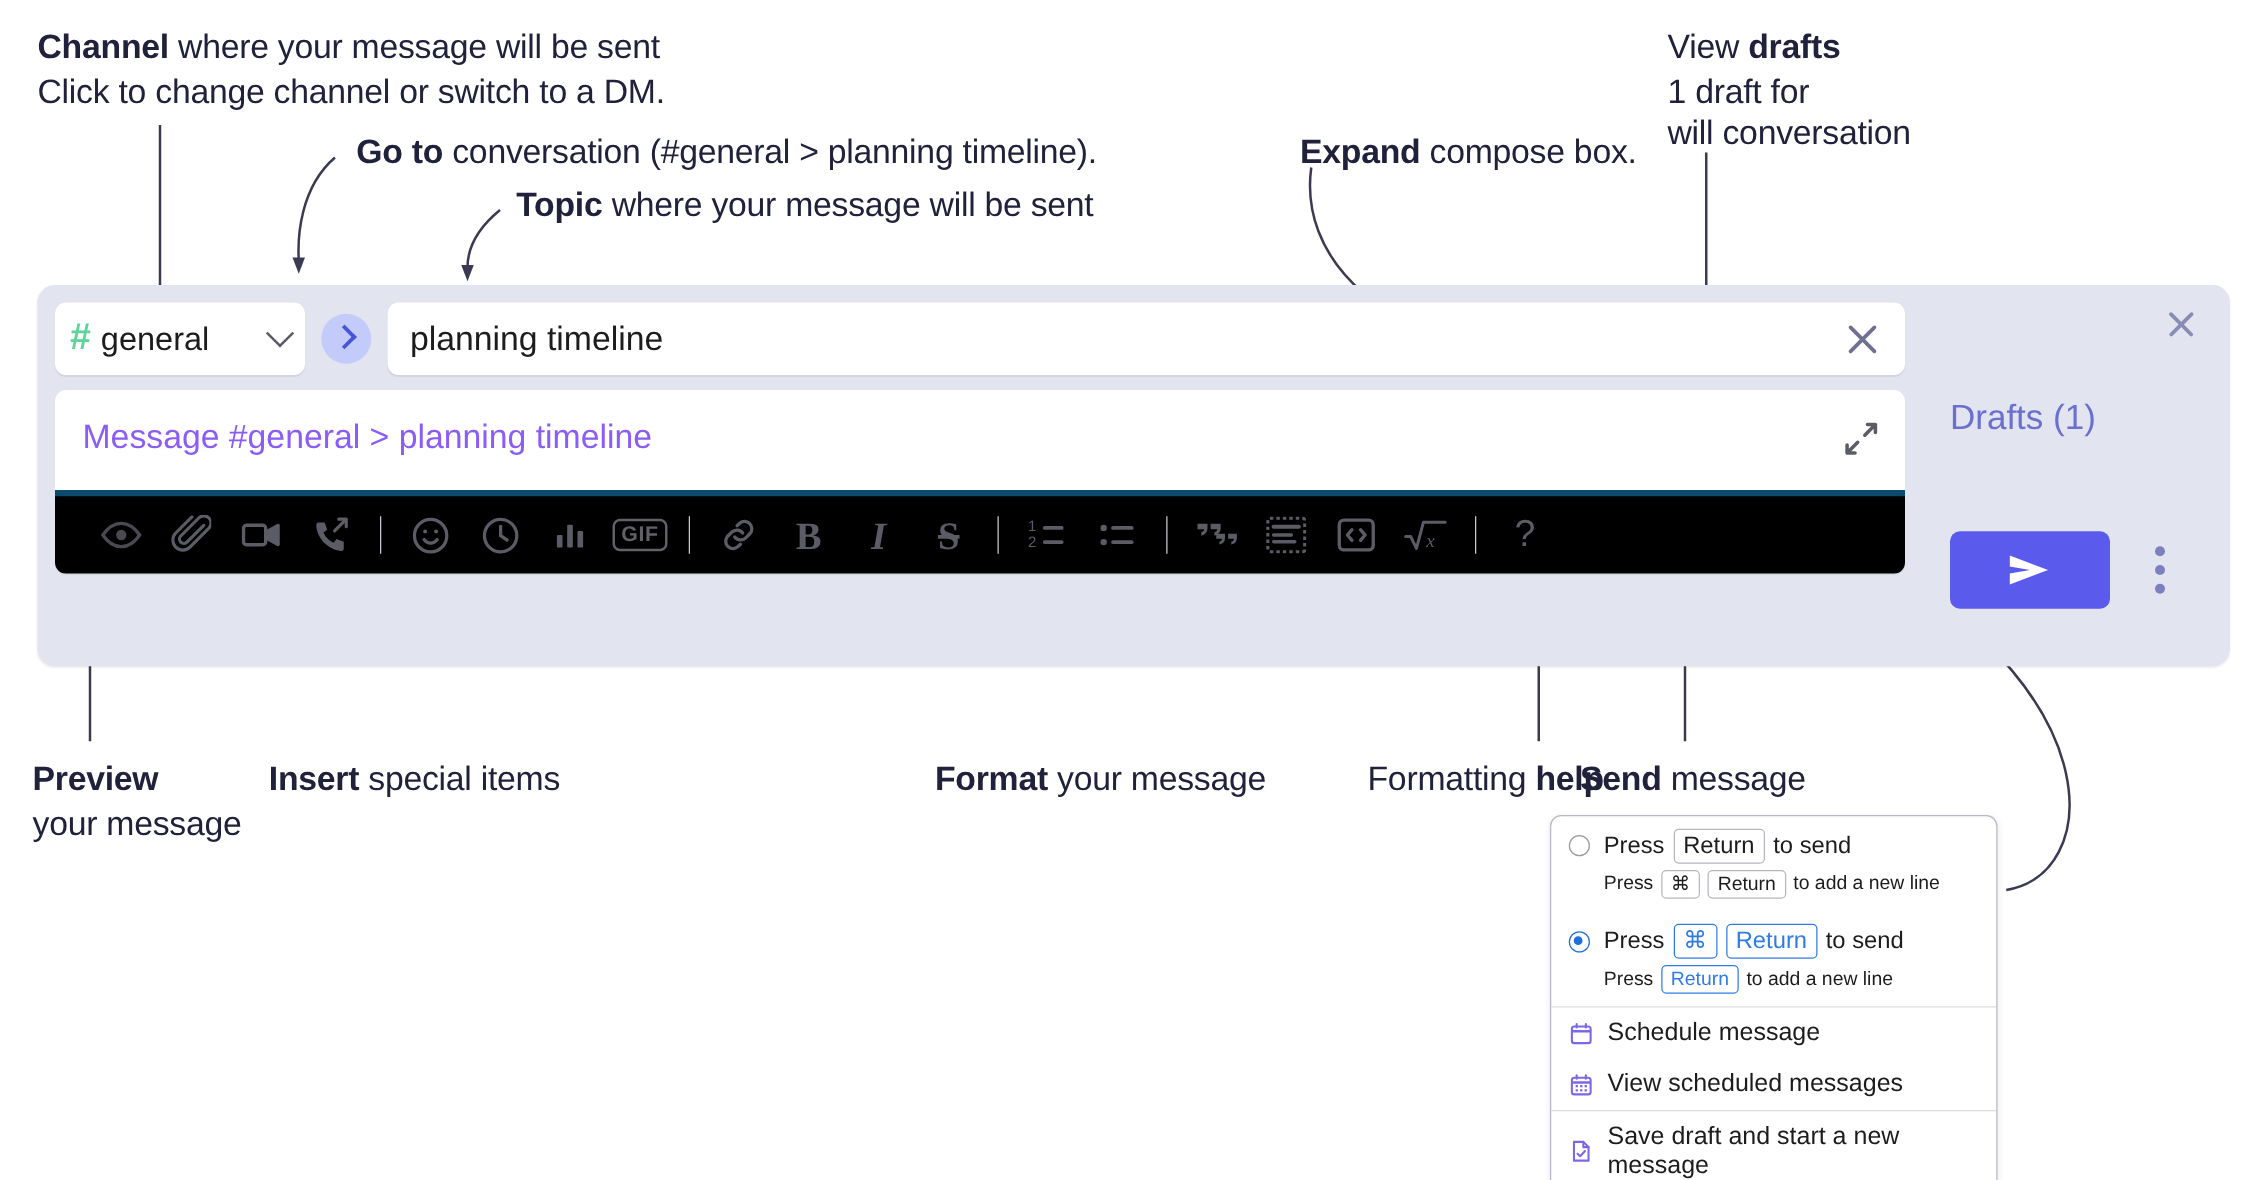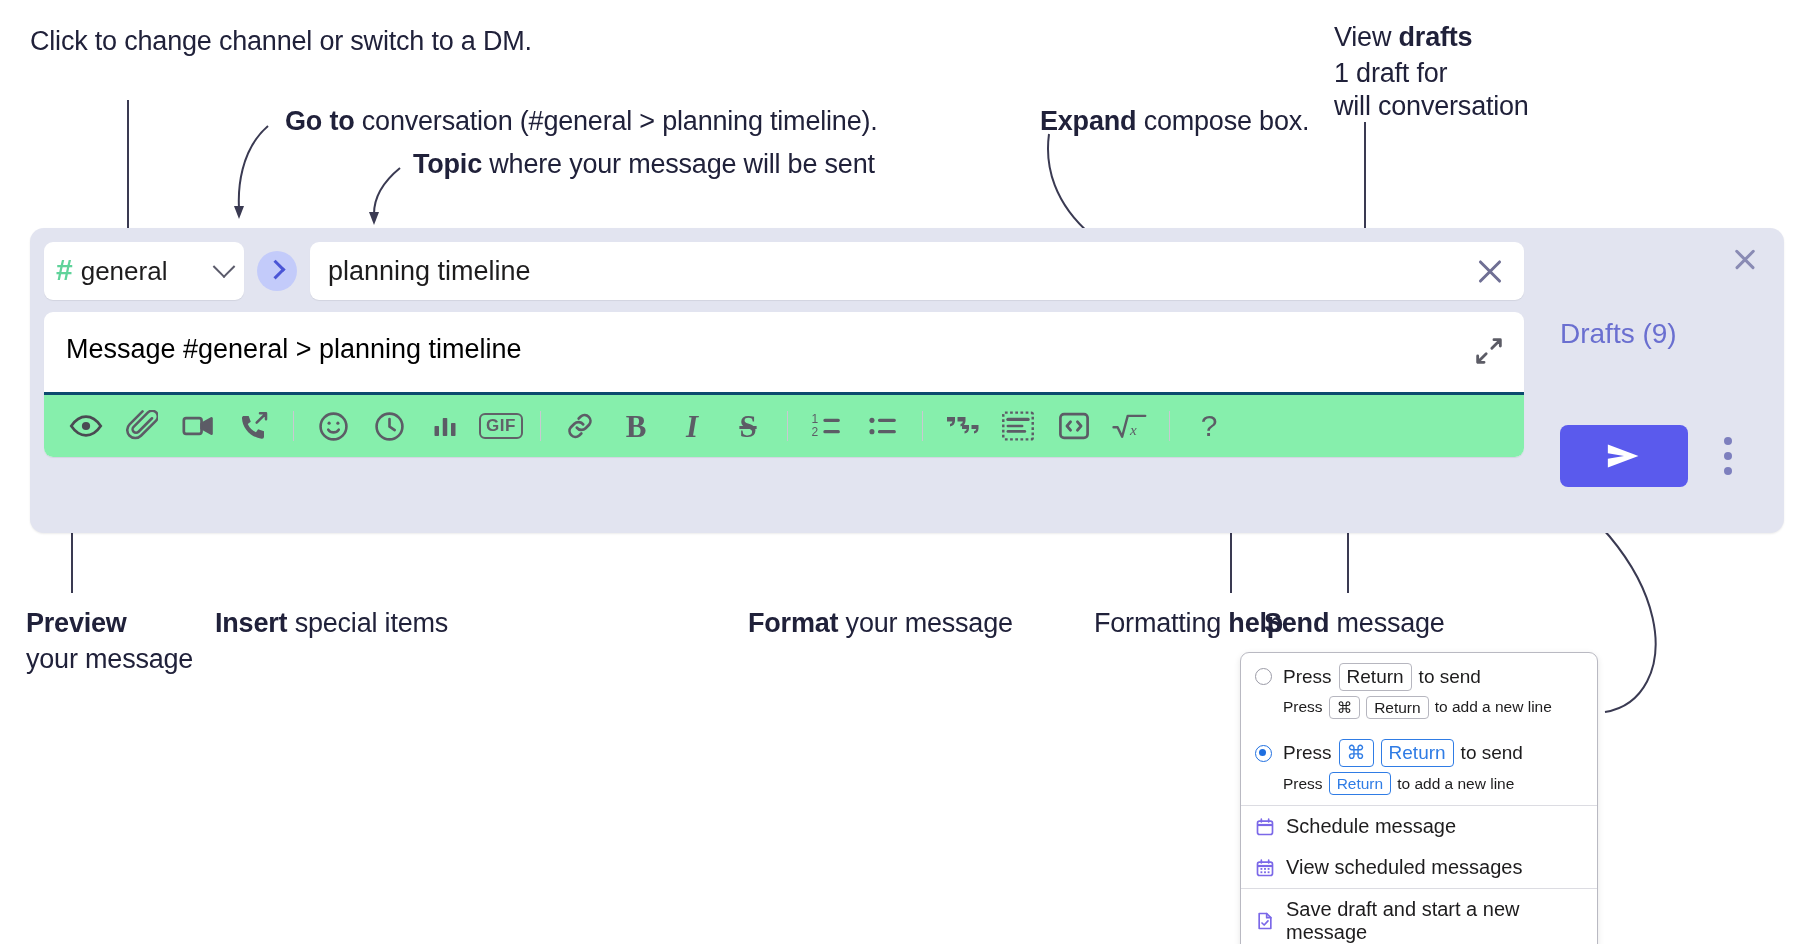--- a/index.html
+++ b/index.html
@@ -64,26 +64,26 @@
   .xbig:before,.xbig:after{
     content:"";position:absolute;left:0;top:14px;width:30px;height:3px;background:#6f6f94;border-radius:2px;}
   .xbig:before{transform:rotate(45deg);}
   .xbig:after{transform:rotate(-45deg);}
 
   #message-box{
     margin-top:12px;background:#fff;border-radius:9px;overflow:hidden;
     box-shadow:0 1px 1px rgba(0,0,0,.07);
   }
   #message-input-area{height:80px;display:flex;align-items:flex-start;position:relative;}
-  #message-placeholder{font-size:27px;color:#000000;padding:22px 0 0 22px;}
+  #message-placeholder{font-size:27px;color:#8b5cf6;padding:22px 0 0 22px;}
   #expand-btn{position:absolute;right:18px;top:22px;width:34px;height:34px;cursor:pointer;}
 
   #toolbar{
-    height:62px;background:#86efac;border-top:3px solid #0c4a6e;
-    display:flex;align-items:center;padding-left:14px;gap:0;
+    height:62px;background:#000000;border-top:5px solid #0c4a6e;
+    display:flex;align-items:center;padding-left:25px;gap:0;
   }
   .tb{width:56px;height:62px;display:flex;align-items:center;justify-content:center;cursor:pointer;color:#616168;}
   .sep{width:1px;height:30px;background:#c9c9d1;margin:0 11px;flex:none;}
   .gifbox{
     border:2.6px solid #616168;border-radius:6px;font-size:17px;font-weight:700;
     padding:1px 5px;letter-spacing:.5px;color:#616168;font-family:"Liberation Sans",sans-serif;
   }
   .tb-txt{font-size:31px;color:#5c5c66;line-height:1;}
   .tb-b{font-weight:700;font-family:"Liberation Serif",serif;}
   .tb-i{font-style:italic;font-family:"Liberation Serif",serif;font-weight:600;}
@@ -125,20 +125,21 @@
   .menu-item{display:flex;align-items:center;gap:11px;padding:9px 14px;font-size:20px;color:#1d1c1d;cursor:pointer;}
   .cal{width:20px;height:20px;flex:none;}
 
   
   svg#wires{position:absolute;left:0;top:0;width:1814px;height:944px;pointer-events:none;}
 </style>
 </head>
 <body>
 
 <div class="abs ann" style="left:30px;top:22px;">
+  <div><b>Channel</b><span> where your message will be sent</span></div>
   <div class="ann-it" style="margin-top:4px;">Click to change channel or switch to a DM.</div>
 </div>
 
 <div class="abs ann" style="left:285px;top:106px;">
   <b>Go to</b><span> conversation (#general &gt; planning timeline).</span>
 </div>
 
 <div class="abs ann" style="left:413px;top:149px;">
   <b>Topic</b><span> where your message will be sent</span>
 </div>
@@ -392,21 +393,21 @@
 
         <div class="tb">
           <span class="tb-help">?</span>
         </div>
 
       </div>
     </div>
   </div>
 
   <div id="right-rail">
-    <div id="drafts-link">Drafts (9)</div>
+    <div id="drafts-link">Drafts (1)</div>
 
     <div id="send-button">
       <svg width="46" height="34" viewBox="0 0 24 20">
         <path d="M2.5 3.2 L20.5 10 L2.5 16.8 L2.5 11.6 L12 10 L2.5 8.4 Z" fill="#ffffff"></path>
       </svg>
     </div>
 
     <div id="kebab">
       <span class="kd"></span>
       <span class="kd"></span>

